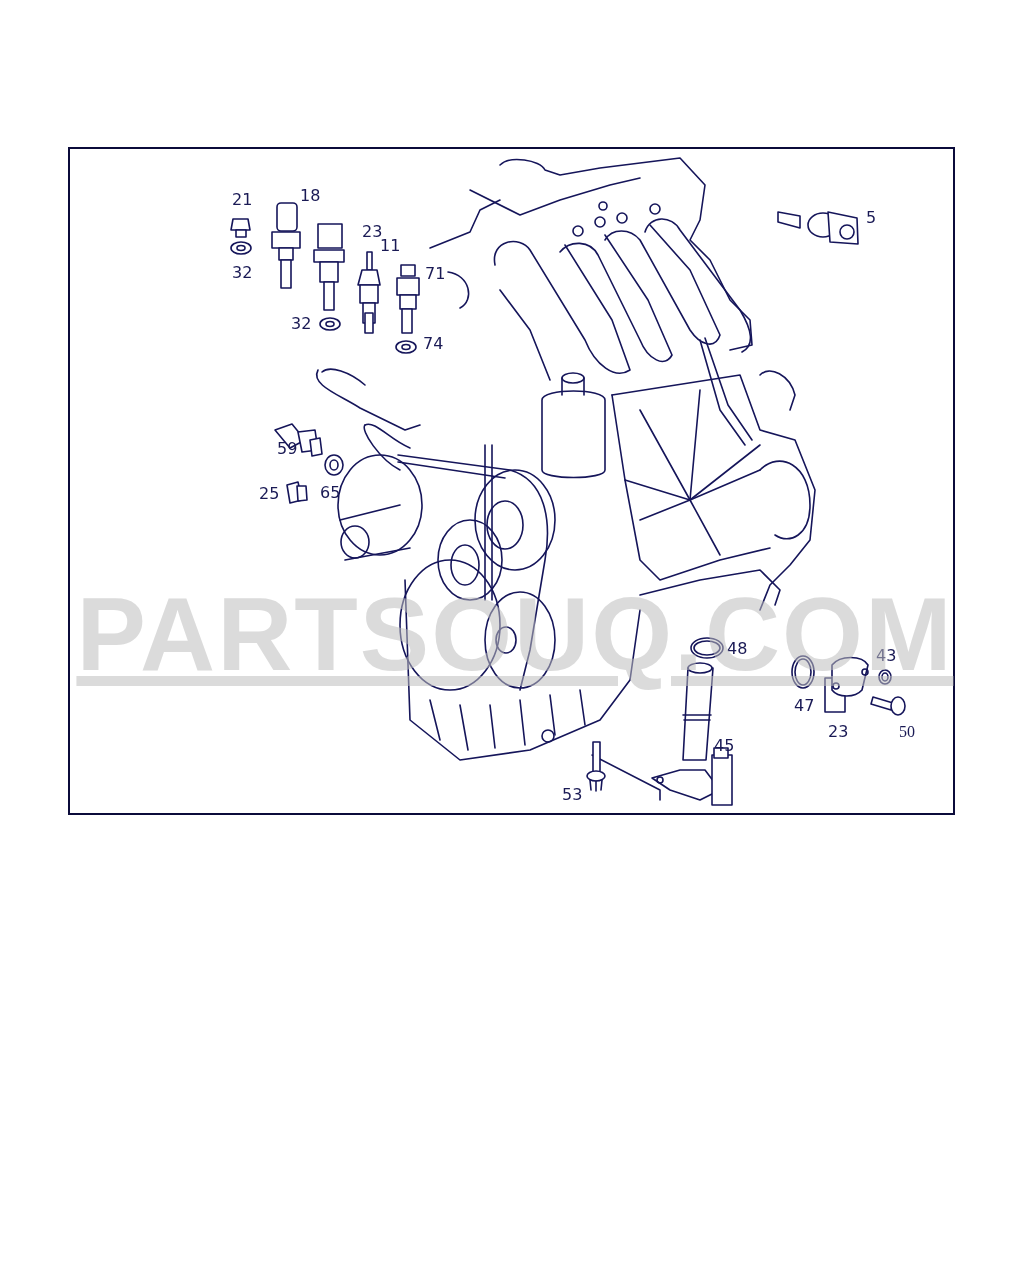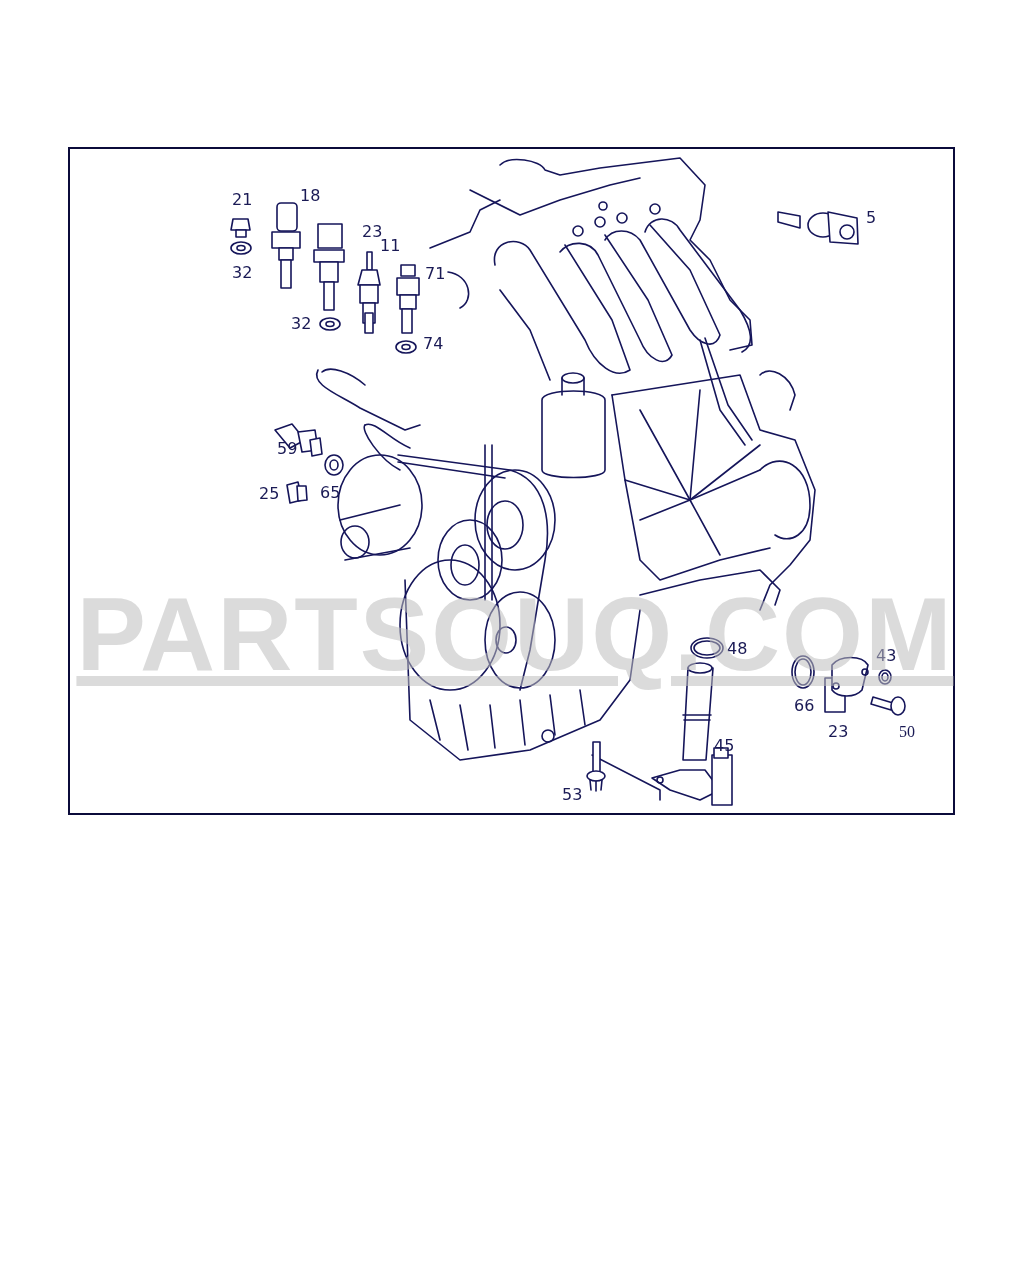--- a/index.html
+++ b/index.html
@@ -174,16 +174,16 @@
 <span class="callout" style="left:232px;top:265px;">32</span>
 <span class="callout" style="left:291px;top:316px;">32</span>
 <span class="callout" style="left:423px;top:336px;">74</span>
 <span class="callout" style="left:866px;top:210px;">5</span>
 <span class="callout" style="left:257px;top:441px;margin-left:20px;">59</span>
 <span class="callout" style="left:320px;top:485px;">65</span>
 <span class="callout" style="left:259px;top:486px;">25</span>
 <span class="callout" style="left:727px;top:641px;">48</span>
 <span class="callout" style="left:714px;top:738px;">45</span>
 <span class="callout" style="left:876px;top:648px;">43</span>
-<span class="callout" style="left:794px;top:698px;">66</span>
+<span class="callout" style="left:794px;top:698px;">47</span>
 <span class="callout" style="left:828px;top:724px;">23</span>
 <span class="callout" style="left:899px;top:724px;font-family:Liberation Serif, serif;">50</span>
 <span class="callout" style="left:562px;top:787px;">53</span>
 
 </body></html>

